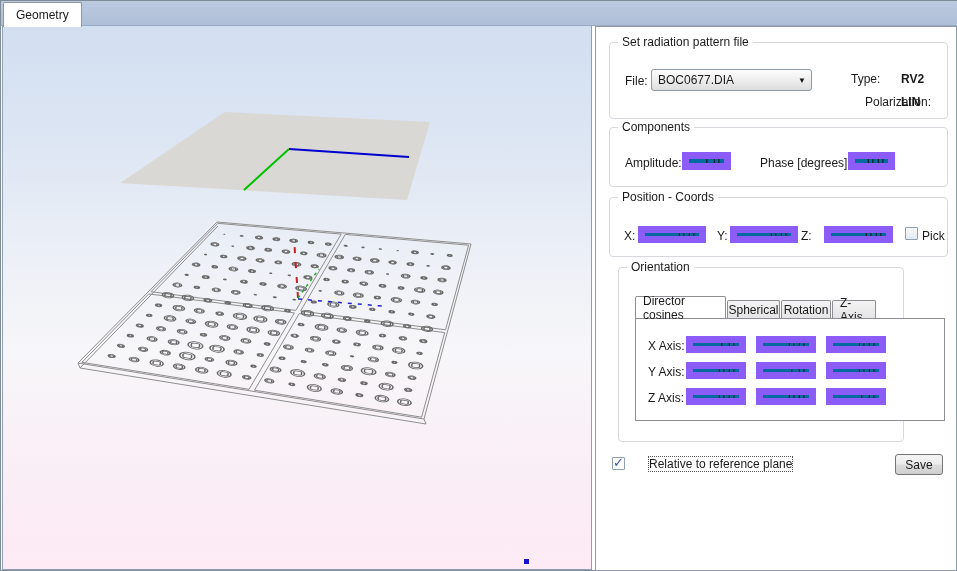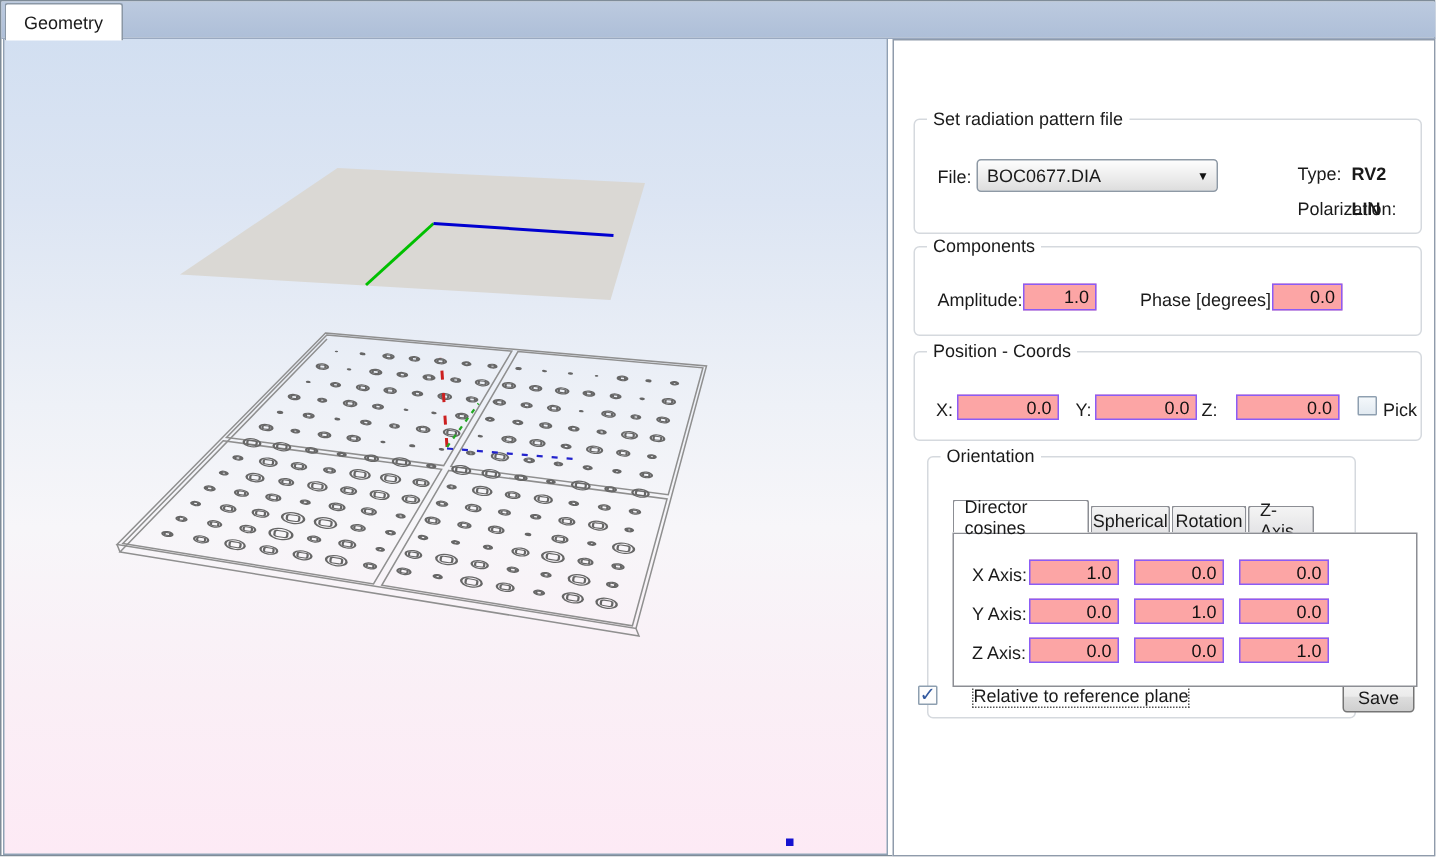--- a/index.html
+++ b/index.html
@@ -19,25 +19,25 @@
 
   
   .viewport{position:absolute;left:1px;top:25px;width:590px;height:544px;box-sizing:border-box;
             border:1px solid #8fa0b4;border-top:none;
             background:linear-gradient(180deg,#d2dff1 0%,#dce5f3 20%,#eef1f7 45%,#f7f6f9 60%,#faeff6 80%,#fdeaf5 100%);}
   .viewport svg{position:absolute;left:0;top:0;}
 
   
   .panel{position:absolute;left:594px;top:25px;width:362px;height:545px;box-sizing:border-box;
          background:#ffffff;border:1px solid #8f9bab;}
-  .group{position:absolute;border:1px solid #d5d9de;border-radius:4px;box-sizing:border-box;margin-top:37px;}
+  .group{position:absolute;border:1px solid #d5d9de;border-radius:4px;box-sizing:border-box;}
   .group>.gtitle{position:absolute;top:-8px;left:8px;background:#ffffff;padding:0 4px;white-space:nowrap;}
   .lbl{position:absolute;white-space:nowrap;}
   .bold{font-weight:bold;}
-  .tbox{position:absolute;box-sizing:border-box;border:1px solid #8b5cf6;background:#fca5a5;
+  .tbox{position:absolute;box-sizing:border-box;border:7px solid #8b5cf6;background:#0369a1;
         font:12px "Liberation Sans",sans-serif;text-align:right;padding:0 4px 0 2px;color:#111;}
 
   
   .combo{position:absolute;box-sizing:border-box;border:1px solid #8e99a5;border-radius:3px;
          background:linear-gradient(#fdfdfd,#ebebeb 60%,#dddddd);display:flex;align-items:center;cursor:default;}
   .combo .val{flex:1;padding-left:6px;overflow:hidden;white-space:nowrap;}
   .combo .arrow{width:18px;text-align:center;font-size:8px;color:#111;}
 
   
   .cb{position:absolute;width:13px;height:13px;box-sizing:border-box;border:1px solid #8e9fb0;
@@ -797,21 +797,21 @@
 
   <div class="panel">
 
     <div class="group" style="left:13px;top:15px;width:339px;height:77px;">
       <span class="gtitle">Set radiation pattern file</span>
       <span class="lbl" style="left:15px;top:31px;">File:</span>
       <div class="combo" style="left:41px;top:26px;width:161px;height:22px;">
         <span class="val">BOC0677.DIA</span>
         <span class="arrow">▼</span>
       </div>
-      <span class="lbl" style="left:255px;top:29px;">Type:</span>
+      <span class="lbl" style="left:241px;top:29px;">Type:</span>
       <span class="lbl bold" style="left:291px;top:29px;">RV2</span>
       <span class="lbl" style="left:255px;top:52px;">Polarization:</span>
       <span class="lbl bold" style="left:291px;top:52px;">LIN</span>
     </div>
 
     <div class="group" style="left:13px;top:100px;width:339px;height:60px;">
       <span class="gtitle">Components</span>
       <span class="lbl" style="left:15px;top:28px;">Amplitude:</span>
       <input class="tbox" style="left: 72px; top: 24px; width: 49px; height: 18px;" value="1.0">
       <span class="lbl" style="left:150px;top:28px;">Phase [degrees]:</span>

